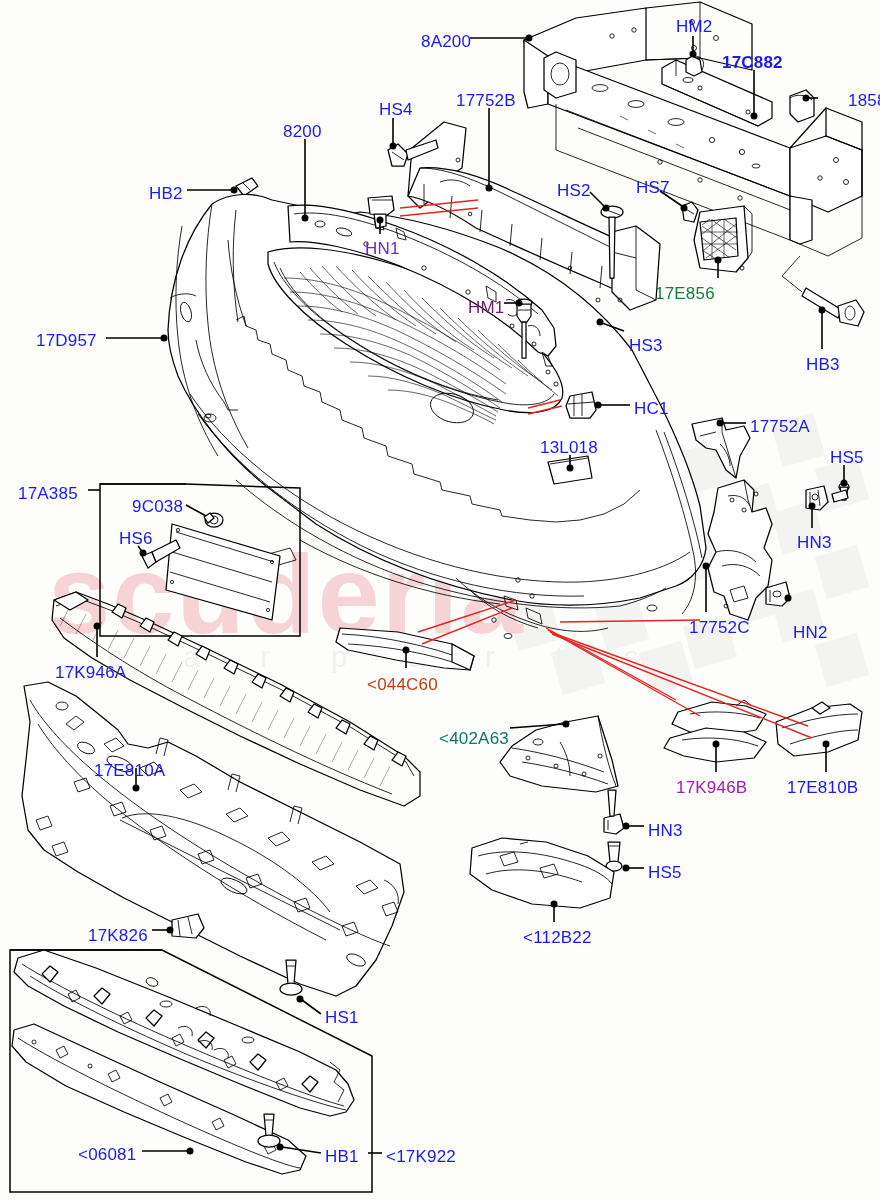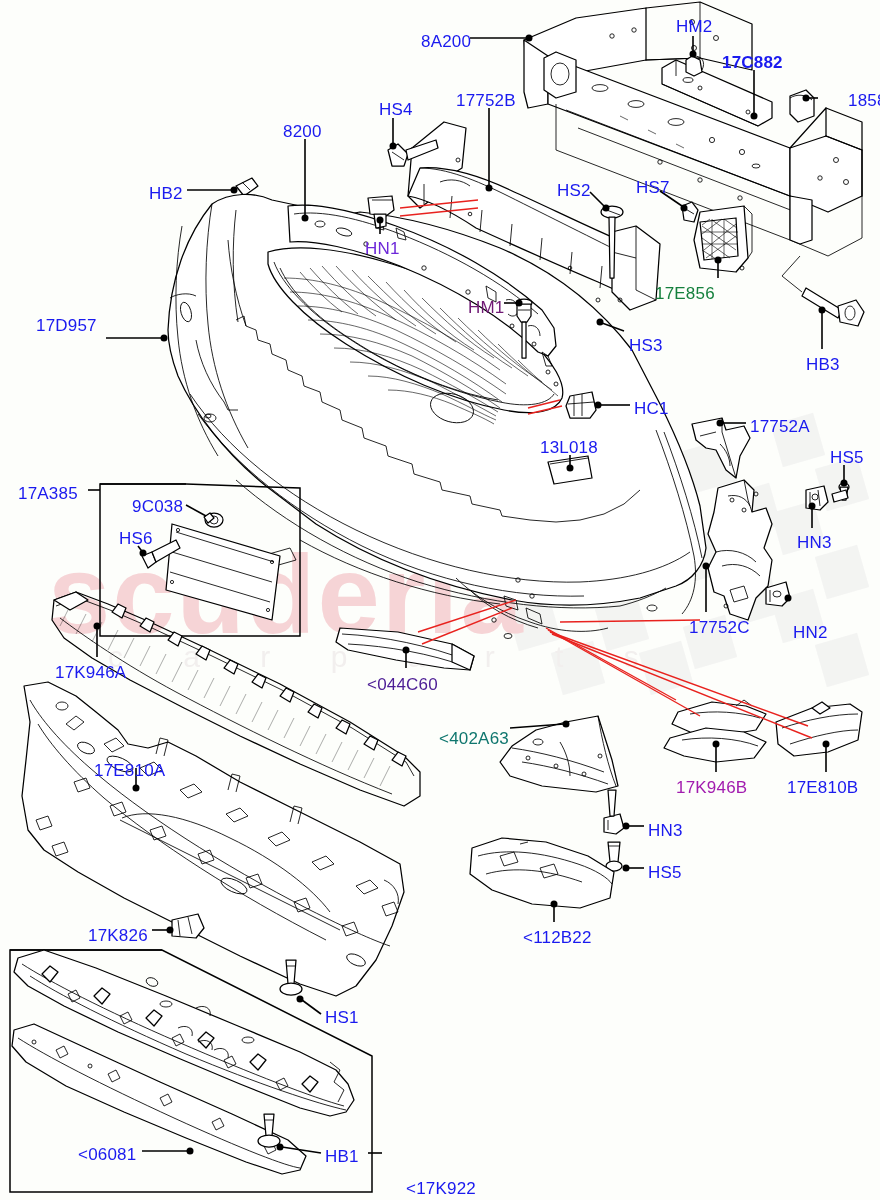--- a/index.html
+++ b/index.html
@@ -781,39 +781,39 @@
       <div class="lbl" style="left: 456px; top: 91px; color: rgb(26, 26, 239);">17752B</div>
       <div class="lbl" style="left: 283px; top: 122px; color: rgb(26, 26, 239);">8200</div>
       <div class="lbl" style="left: 149px; top: 184px; color: rgb(26, 26, 239);">HB2</div>
       <div class="lbl" style="left: 365px; top: 239px; color: #6d28d9; text-align: center;">HN1</div>
       <div class="lbl" style="left: 557px; top: 181px; color: rgb(26, 26, 239);">HS2</div>
       <div class="lbl" style="left: 636px; top: 178px; color: rgb(26, 26, 239);">HS7</div>
       <div class="lbl" style="left: 655px; top: 284px; color: #15803d;">17E856</div>
       <div class="lbl" style="left: 468px; top: 298px; color: #701a75;">HM1</div>
       <div class="lbl" style="left: 629px; top: 336px; color: rgb(26, 26, 239);">HS3</div>
       <div class="lbl" style="left: 806px; top: 355px; color: rgb(26, 26, 239);">HB3</div>
-      <div class="lbl" style="left: 36px; top: 316px; color: rgb(26, 26, 239);">17D957</div>
+      <div class="lbl" style="left: 36px; top: 331px; color: rgb(26, 26, 239);">17D957</div>
       <div class="lbl" style="left: 634px; top: 399px; color: rgb(26, 26, 239);">HC1</div>
       <div class="lbl" style="left: 750px; top: 417px; color: rgb(26, 26, 239);">17752A</div>
       <div class="lbl" style="left: 540px; top: 438px; color: rgb(26, 26, 239);">13L018</div>
       <div class="lbl" style="left: 830px; top: 448px; color: rgb(26, 26, 239);">HS5</div>
       <div class="lbl" style="left: 18px; top: 484px; color: rgb(26, 26, 239);">17A385</div>
       <div class="lbl" style="left: 132px; top: 497px; color: rgb(26, 26, 239);">9C038</div>
       <div class="lbl" style="left: 797px; top: 533px; color: rgb(26, 26, 239);">HN3</div>
       <div class="lbl" style="left: 119px; top: 529px; color: rgb(26, 26, 239);">HS6</div>
       <div class="lbl" style="left: 793px; top: 595px; color: rgb(26, 26, 239); margin-top: 28px;">HN2</div>
       <div class="lbl" style="left: 689px; top: 618px; color: rgb(26, 26, 239);">17752C</div>
       <div class="lbl" style="left: 55px; top: 663px; color: rgb(26, 26, 239);">17K946A</div>
-      <div class="lbl" style="left: 367px; top: 675px; color: #4c1d95;">&lt;044C60</div>
+      <div class="lbl" style="left: 367px; top: 675px; color: #c2410c;">&lt;044C60</div>
       <div class="lbl" style="left: 439px; top: 729px; color: #0f766e;">&lt;402A63</div>
       <div class="lbl" style="left: 94px; top: 761px; color: rgb(26, 26, 239);">17E810A</div>
       <div class="lbl" style="left: 676px; top: 778px; color: #a21caf;">17K946B</div>
       <div class="lbl" style="left: 787px; top: 778px; color: rgb(26, 26, 239);">17E810B</div>
       <div class="lbl" style="left: 648px; top: 821px; color: rgb(26, 26, 239);">HN3</div>
       <div class="lbl" style="left: 648px; top: 863px; color: rgb(26, 26, 239);">HS5</div>
       <div class="lbl" style="left: 88px; top: 926px; color: rgb(26, 26, 239);">17K826</div>
       <div class="lbl" style="left: 523px; top: 928px; color: rgb(26, 26, 239);">&lt;112B22</div>
       <div class="lbl" style="left: 325px; top: 1008px; color: rgb(26, 26, 239);">HS1</div>
-      <div class="lbl" style="left: 406px; top: 1147px; color: rgb(26, 26, 239); margin-top: 32px;">&lt;17K922</div>
+      <div class="lbl" style="left: 386px; top: 1147px; color: rgb(26, 26, 239);">&lt;17K922</div>
       <div class="lbl" style="left: 78px; top: 1145px; color: rgb(26, 26, 239);">&lt;06081</div>
       <div class="lbl" style="left: 325px; top: 1147px; color: rgb(26, 26, 239);">HB1</div>
     </div>
 </div>
 
 </body></html>

